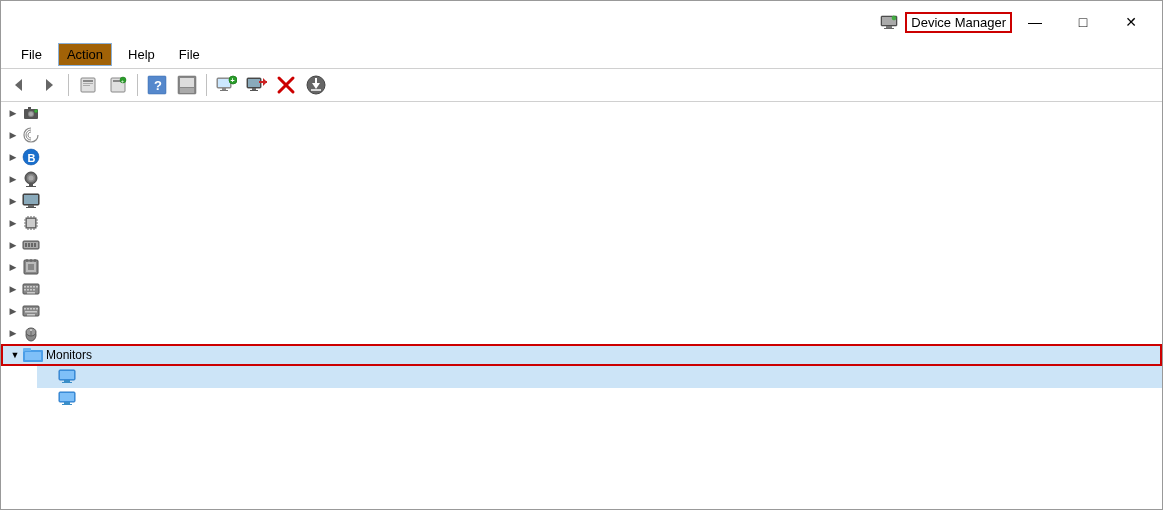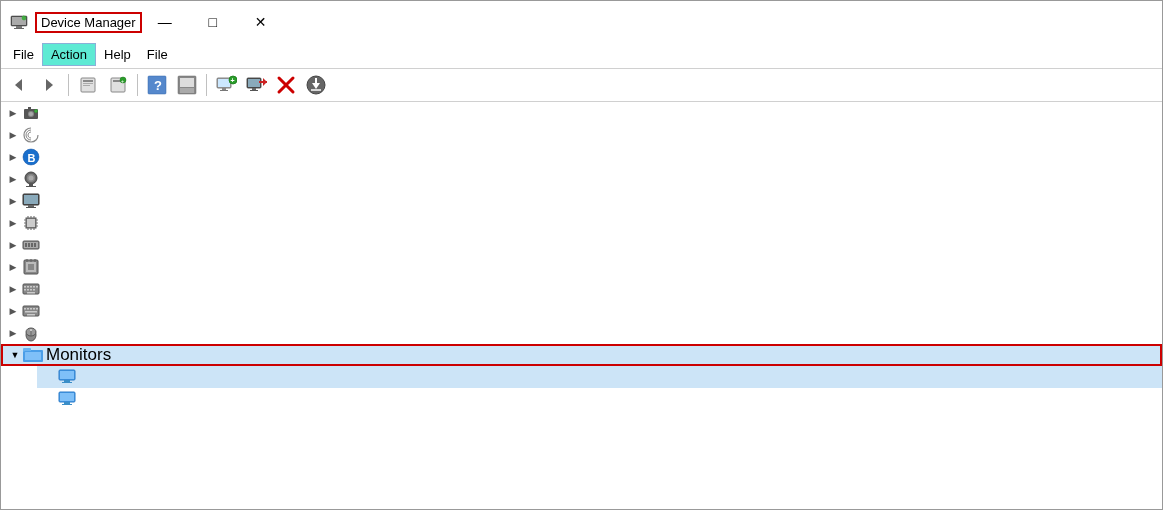--- a/index.html
+++ b/index.html
@@ -19,21 +19,21 @@
       border: 1px solid #999;
       display: flex;
       flex-direction: column;
     }
 
     
     .title-bar {
       background: #fff;
       display: flex;
       align-items: center;
-      justify-content: flex-start;
+      justify-content: flex-end;
       padding: 6px 8px 4px 8px;
       border-bottom: none;
     }
 
     .title-bar-left {
       display: flex;
       align-items: center;
       gap: 6px;
     }
 
@@ -77,24 +77,25 @@
       align-items: center;
       padding: 2px 4px;
       border-bottom: 1px solid #d0d0d0;
     }
 
     .menu-item {
       padding: 3px 8px;
       cursor: pointer;
       font-size: 13px;
       color: #000;
+      margin-left: 8px;
     }
 
     .menu-item.active {
-      background: #5eead4;
+      background: #a16207;
       border: 1px solid #8ab0d8;
     }
 
     
     .toolbar {
       display: flex;
       align-items: center;
       padding: 3px 4px;
       border-bottom: 1px solid #d0d0d0;
       gap: 2px;
@@ -188,21 +189,21 @@
       height: 20px;
       display: flex;
       align-items: center;
       justify-content: center;
       margin-right: 3px;
       flex-shrink: 0;
       font-size: 14px;
     }
 
     .tree-label {
-      font-size: 17px;
+      font-size: 12px;
       color: #000;
       white-space: nowrap;
     }
 
     .monitors-highlight {
       border: 2px solid #cc0000;
       background: #cce4f7;
     }
   </style>
 </head>

